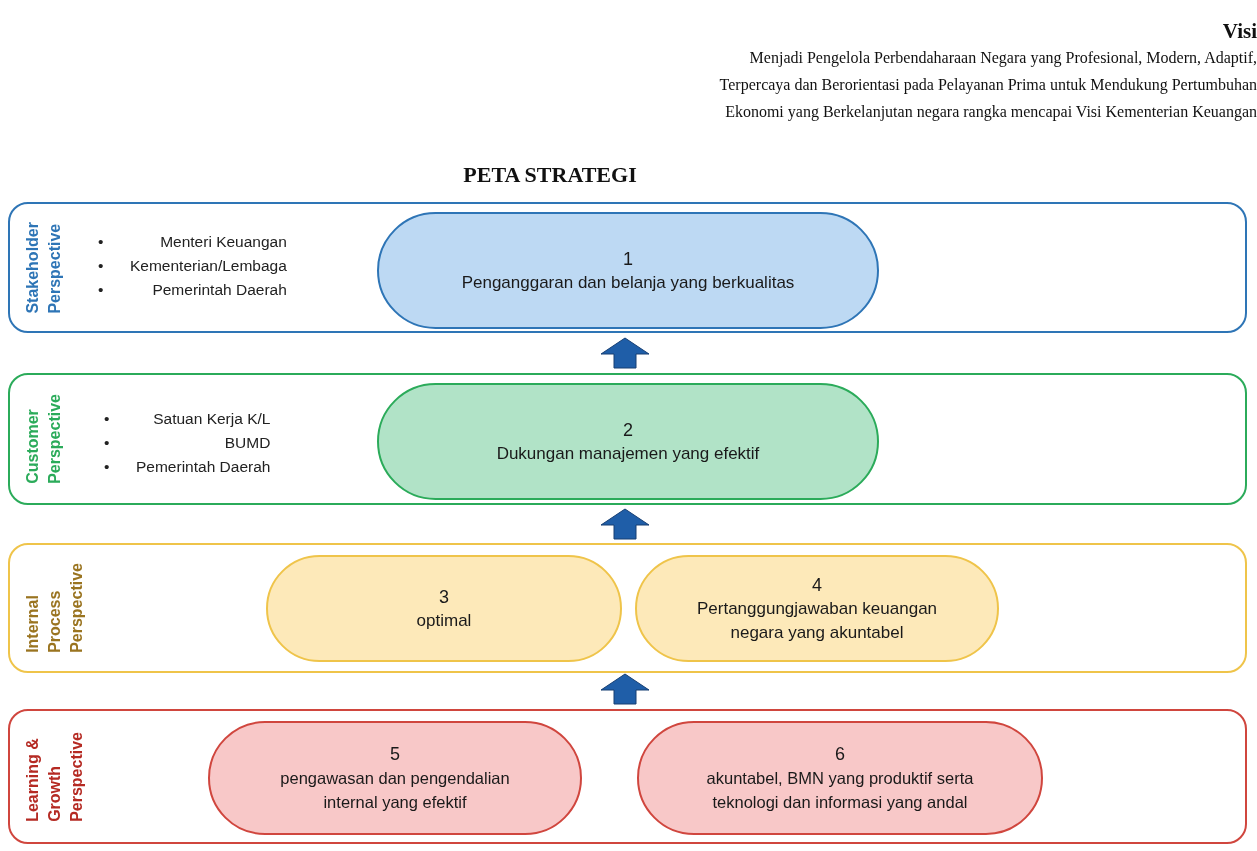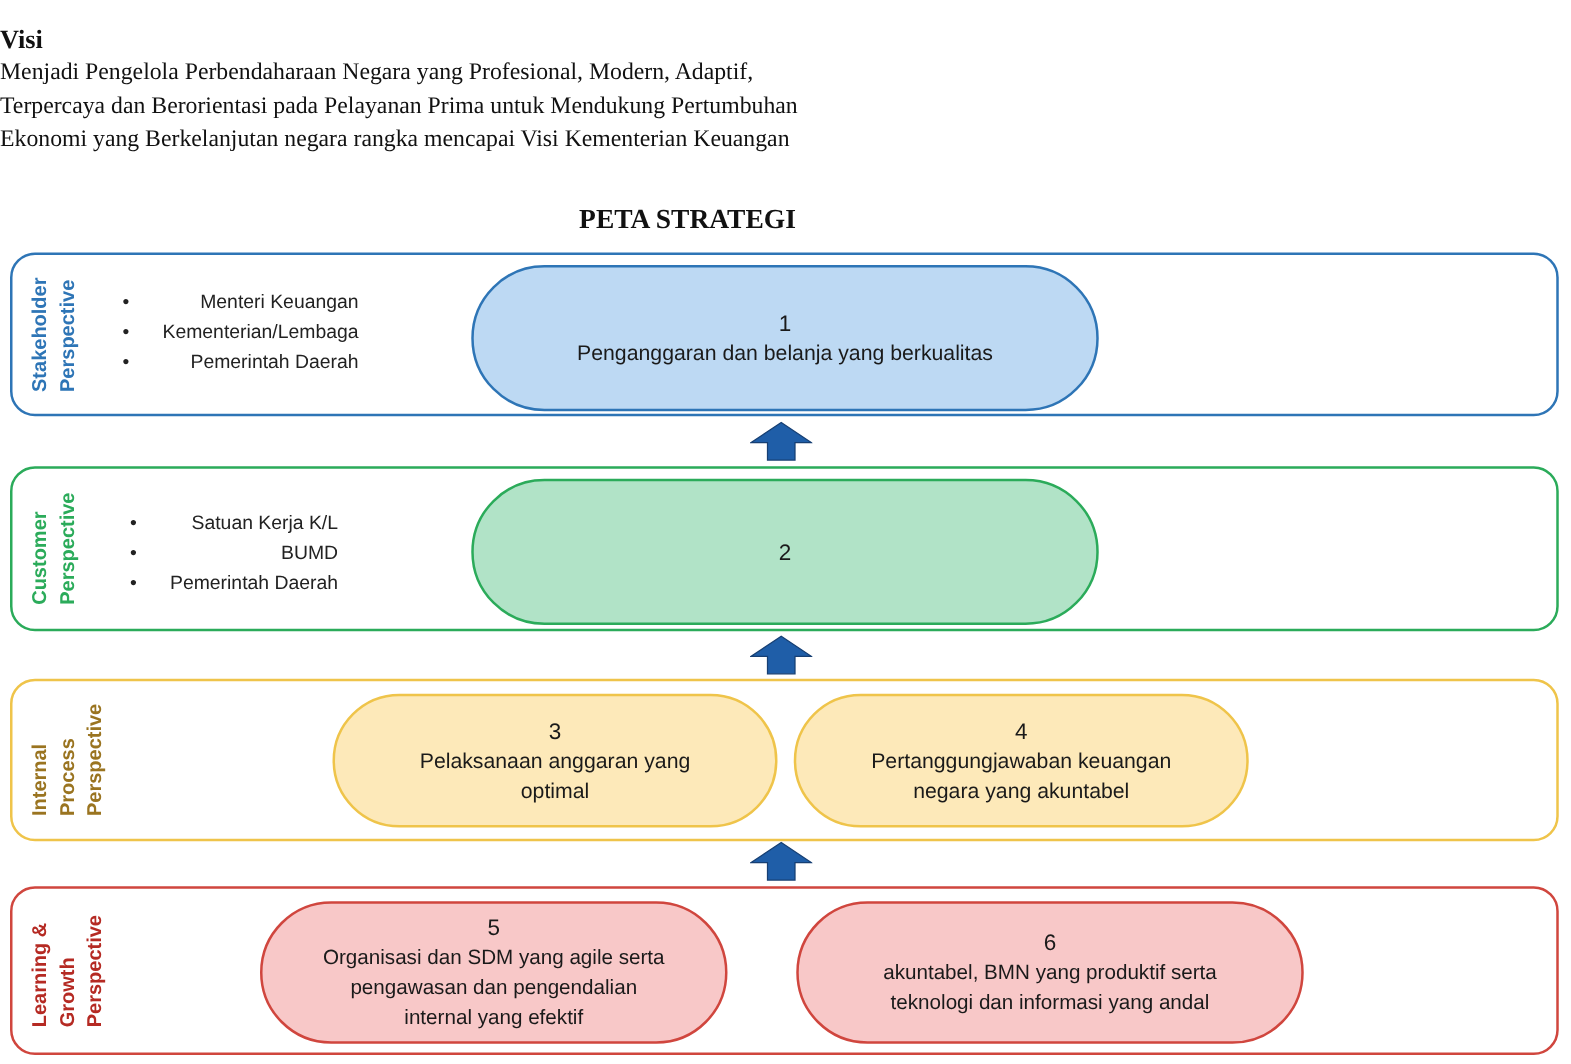--- a/index.html
+++ b/index.html
@@ -1,21 +1,21 @@
 <!DOCTYPE html>
 <html><head>
   <meta charset="utf-8">
   <style>
     * { margin: 0; padding: 0; box-sizing: border-box; }
     html, body { width: 1257px; height: 851px; background: #ffffff; overflow: hidden; }
     body { position: relative; font-family: "Liberation Sans", sans-serif; color: #1a1a1a; }
 
-    .visi-block { position: absolute; left: 0; top: 18px; width: 1257px; text-align: left; font-family: "Liberation Serif", serif; color: #111; }
+    .visi-block { position: absolute; left: 0; top: 18px; width: 1257px; text-align: right; font-family: "Liberation Serif", serif; color: #111; }
     .visi-title { font-size: 21px; font-weight: bold; line-height: 26px; }
-    .visi-line { font-size: 19px; line-height: 27px; }
+    .visi-line { font-size: 16px; line-height: 27px; }
     .map-title { position: absolute; left: 0; top: 162px; width: 1100px; text-align: center; font-family: "Liberation Serif", serif; font-weight: bold; font-size: 22px; color: #111; }
 
     .band { position: absolute; left: 8px; width: 1239px; border: 2px solid; border-radius: 20px; background: #fff; }
     .band-1 { top: 202px; height: 131px; border-color: #2e75b6; }
     .band-2 { top: 373px; height: 132px; border-color: #2bab5a; }
     .band-3 { top: 543px; height: 130px; border-color: #efc44a; }
     .band-4 { top: 709px; height: 135px; border-color: #d0463e; }
 
     .band-label { position: absolute; left: 12px; top: 0; bottom: 0; width: 80px; display: flex; align-items: center; }
     .band-label .vtxt { writing-mode: vertical-rl; transform: rotate(180deg); font-weight: bold; font-size: 16px; line-height: 22px; text-align: left; white-space: nowrap; }
@@ -85,38 +85,38 @@
       <div>Perspective</div>
     </div>
   </div>
   <ul class="bullets">
     <li>Satuan Kerja K/L</li>
     <li>BUMD</li>
     <li>Pemerintah Daerah</li>
   </ul>
   <div class="pill pill-2">
     <div class="num">2</div>
+    <div>Dukungan manajemen yang efektif</div>
   </div>
 </div>
 
 <svg class="arrow arrow-2" viewBox="0 0 50 32">
   <polygon points="25,1 49,17 36,17 36,31 14,31 14,17 1,17" fill="#1f5ea8" stroke="#163f73" stroke-width="1"></polygon>
 </svg>
 
 <div class="band band-3">
   <div class="band-label">
     <div class="vtxt">
       <div>Internal</div>
       <div>Process</div>
       <div>Perspective</div>
     </div>
   </div>
   <div class="pill pill-3">
     <div class="num">3</div>
-    <div>Pelaksanaan anggaran yang</div>
     <div>optimal</div>
   </div>
   <div class="pill pill-4">
     <div class="num">4</div>
     <div>Pertanggungjawaban keuangan</div>
     <div>negara yang akuntabel</div>
   </div>
 </div>
 
 <svg class="arrow arrow-3" viewBox="0 0 50 32">
@@ -126,21 +126,20 @@
 <div class="band band-4">
   <div class="band-label">
     <div class="vtxt">
       <div>Learning &amp;</div>
       <div>Growth</div>
       <div>Perspective</div>
     </div>
   </div>
   <div class="pill pill-5">
     <div class="num">5</div>
-    <div>Organisasi dan SDM yang agile serta</div>
     <div>pengawasan dan pengendalian</div>
     <div>internal yang efektif</div>
   </div>
   <div class="pill pill-6">
     <div class="num">6</div>
     <div>akuntabel, BMN yang produktif serta</div>
     <div>teknologi dan informasi yang andal</div>
   </div>
 </div>
 

